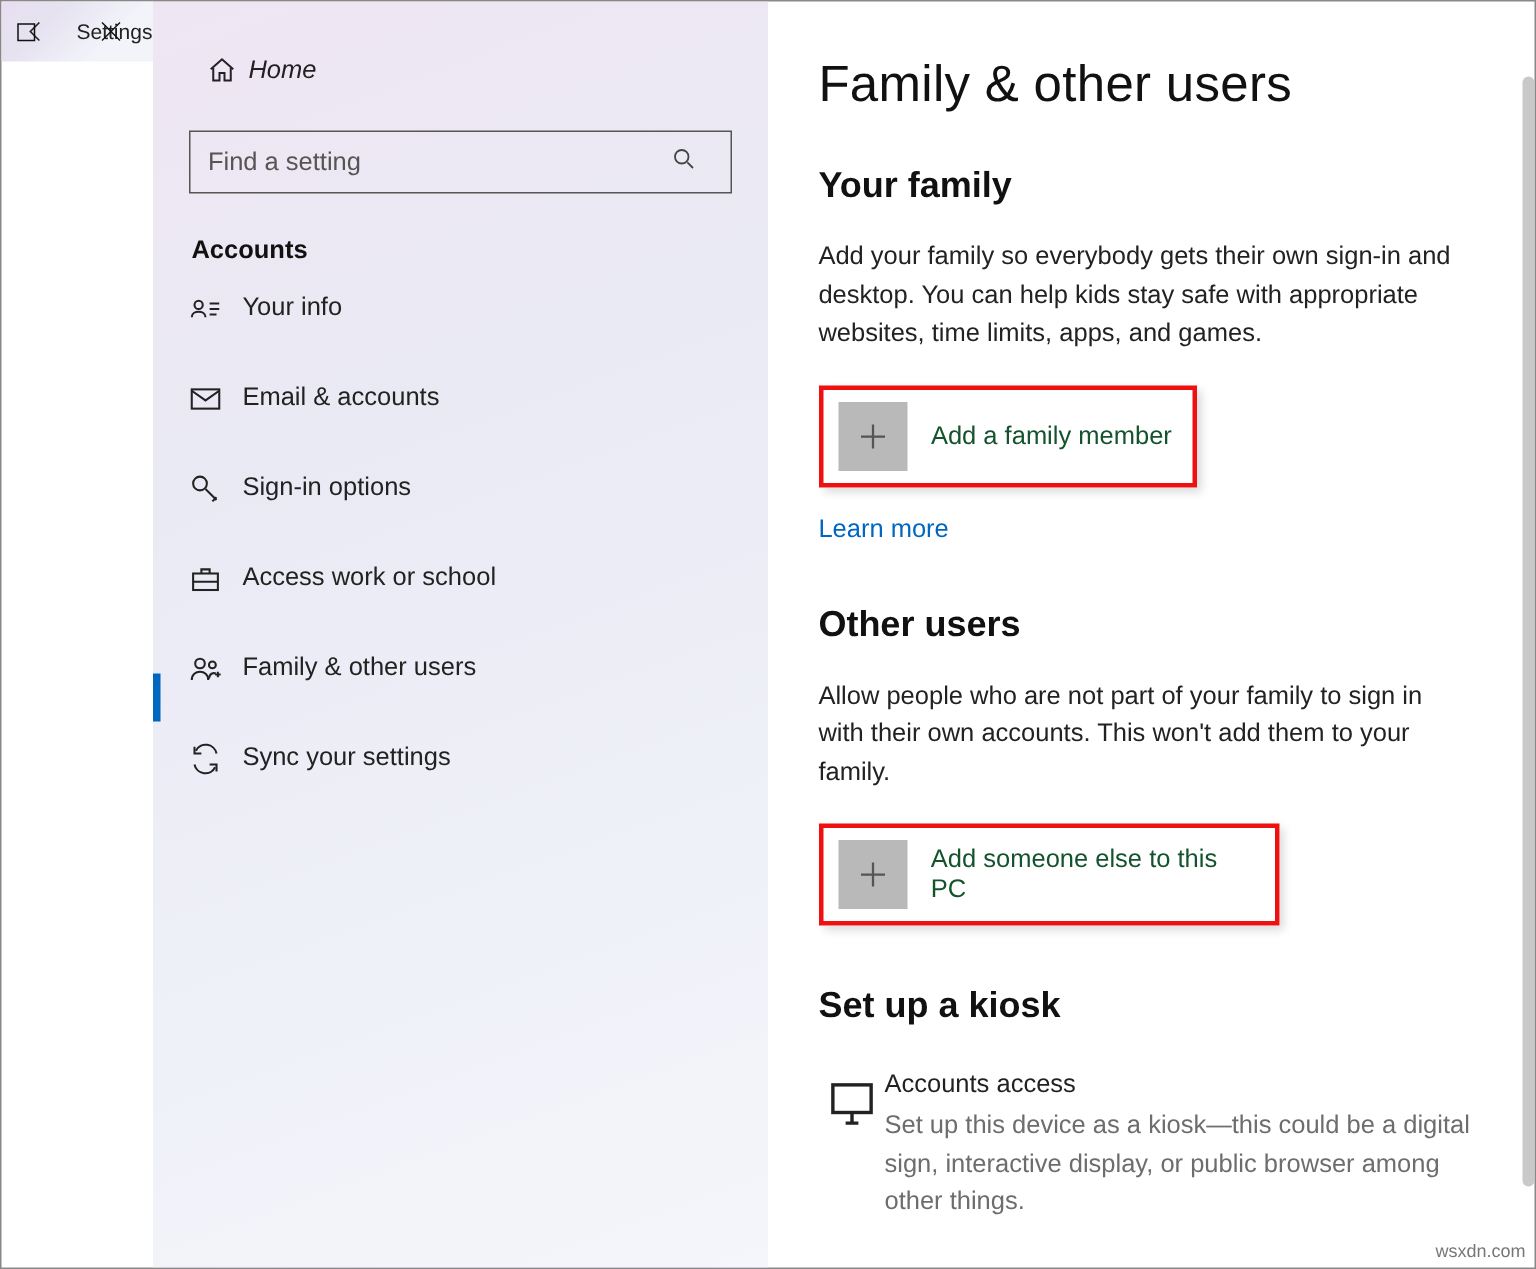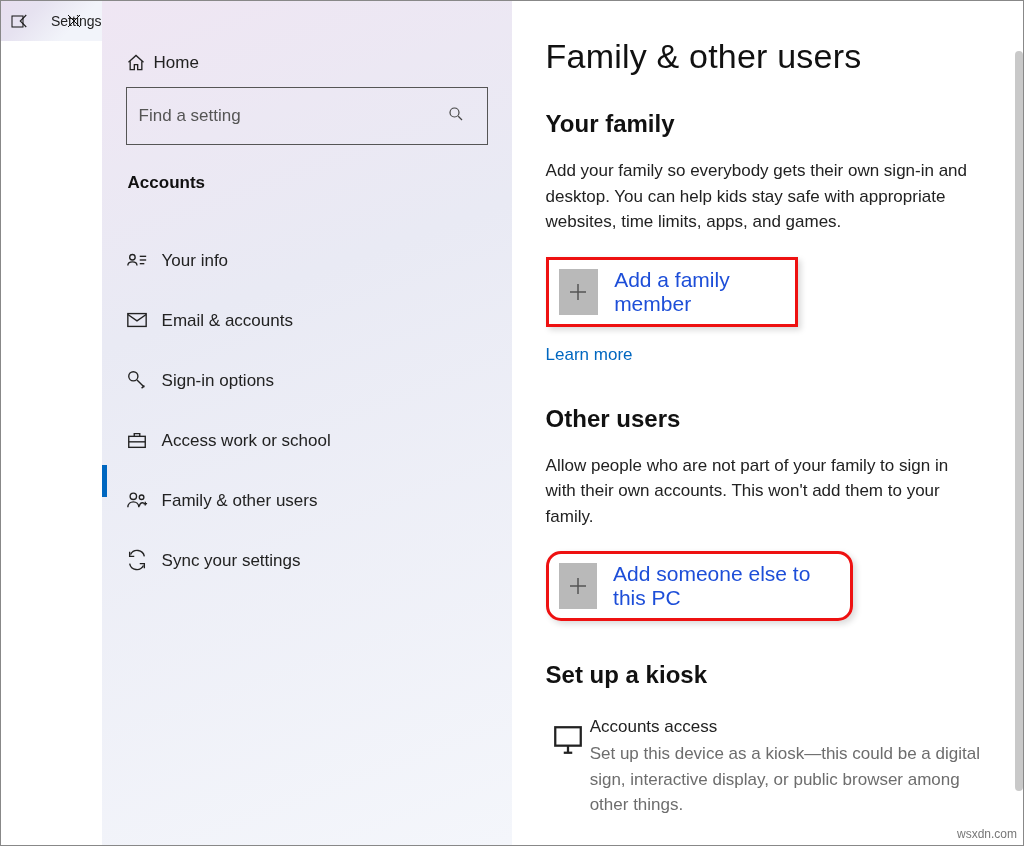--- a/index.html
+++ b/index.html
@@ -11,54 +11,54 @@
   .titlebar .back { width: 46px; display:flex; align-items:center; justify-content:center; height:100%; }
   .titlebar .title { font-size: 14px; color: #222; padding-left: 4px; }
   .win-controls { position: absolute; right: 0; top: 0; height: 40px; display: flex; }
   .win-btn { width: 56px; height: 40px; display:flex; align-items:center; justify-content:center; }
   .win-btn svg { stroke:#111; }
 
   .body { flex:1; display:flex; overflow:hidden; }
 
   
   .sidebar { width: 410px; height: 100%; background: linear-gradient(160deg, #efe6f3 0%, #e9eaf4 35%, #f4f6fb 100%); position:relative; padding-top: 20px; }
-  .home-row { display:flex; align-items:flex-end; height: 52px; padding-left: 24px; font-size: 17px; color:#222; }
+  .home-row { display:flex; align-items:center; height: 52px; padding-left: 36px; font-size: 17px; color:#222;font-style:italic; }
   .home-row .icon { width: 28px; display:flex; }
   .search-wrap { margin: 14px 24px 20px 24px; }
-  .search { display:flex; align-items:center; border:1px solid #555; height:58px; padding:0 22px 0 12px; background: rgba(255,255,255,0.0); }
+  .search { display:flex; align-items:center; border:1px solid #555; height:42px; padding:0 22px 0 12px; background: rgba(255,255,255,0.0); }
   .search input { flex:1; border:none; background:transparent; font-size:17px; color:#333; outline:none; }
   .search input::placeholder { color:#555; }
   .category { font-size:17px; font-weight:600; color:#111; padding: 8px 26px 18px 26px; }
   .nav { list-style:none; }
-  .nav li { display:flex; align-items:flex-end; height:60px; padding-left:24px; font-size:17px; color:#222; position:relative; }
+  .nav li { display:flex; align-items:flex-start; height:60px; padding-left:24px; font-size:17px; color:#222; position:relative; }
   .nav li .icon { width:36px; display:flex; justify-content:flex-start; }
   .nav li.active::before { content:""; position:absolute; left:0; top:14px; bottom:14px; width:5px; background:#0067c0; }
 
   
   .main { flex:1; position:relative; padding: 36px 40px 20px 34px; overflow:hidden; }
   .scrollbar { position:absolute; right:0; top:50px; width:8px; height:740px; background:#c9c9c9; border-radius:4px; }
   h1.page-title { font-weight:400; font-size:34px; color:#111; margin-bottom:34px; letter-spacing:0.2px; }
   h2.section { font-weight:700; font-size:24px; color:#111; margin-bottom:20px; }
   p.desc { font-size:17px; color:#222; line-height:1.5; max-width:540px; margin-bottom:22px; }
   .add-item { display:flex; align-items:center; padding:8px 10px; }
   .add-item.hl { border:3px solid #e11; box-shadow: 3px 3px 6px rgba(0,0,0,0.15); }
   .plus { width:46px; height:46px; background:#b9b9b9; display:flex; align-items:center; justify-content:center; margin-right:16px; }
   .plus svg { stroke:#555; }
-  .add-item .label { font-size:21px; color:#1d4ed8; }
+  .add-item .label { font-size:17px; color:#14532d; }
   .link { color:#0067c0; font-size:17px; display:inline-block; margin-top:14px; margin-bottom:40px; }
   .other-block { margin-bottom: 40px; }
   .kiosk-row { display:flex; align-items:flex-start; padding-top:8px; }
   .kiosk-row .icon { width:56px; display:flex; justify-content:center; padding-top:6px; }
   .kiosk-row .txt .t { font-size:17px; color:#222; margin-bottom:4px; }
   .kiosk-row .txt .s { font-size:17px; color:#6d6d6d; line-height:1.5; max-width:500px; }
 
   .watermark { position:absolute; right:6px; bottom:4px; font-size:12px; color:#777; }
 
   #hl-family { width:252px; margin-bottom:4px; }
-  #hl-other { width:307px; margin-bottom:30px;border-radius:15px; }
+  #hl-other { width:307px; margin-bottom:30px; }
 </style>
 </head>
 <body>
 
 <div class="window">
 
   <div class="titlebar">
     <div class="back">
       <svg width="18" height="18" viewBox="0 0 24 24" fill="none" stroke="#222" stroke-width="1.5">
           <path d="M15 4 L7 12 L15 20"></path>

